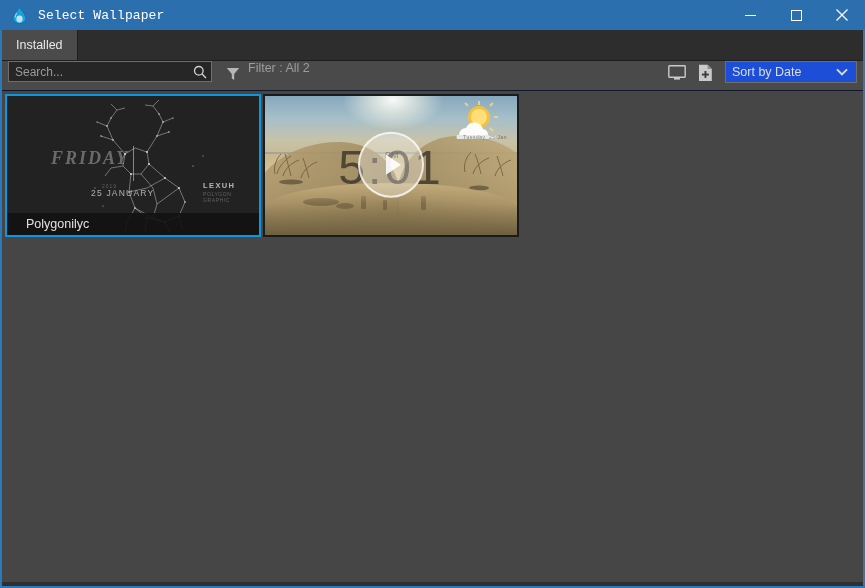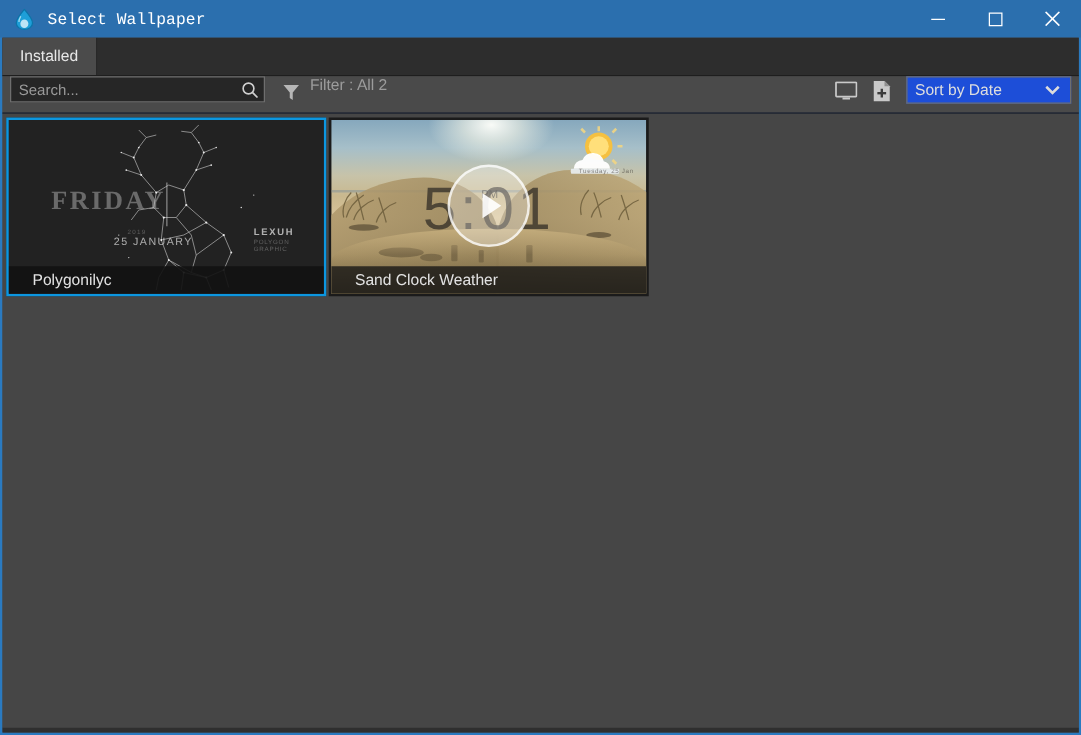--- a/index.html
+++ b/index.html
@@ -203,26 +203,27 @@
   }
   .card.selected .card-label { background: rgba(18,18,18,0.92); }
 
   
   .thumb-deer {
     position: absolute; inset: 0;
     background: #222222;
   }
   .deer-friday {
     position: absolute;
-    left: 34px; top: 52px;
+    left: 44px; top: 52px;
     color: rgba(215,215,215,0.40);
-    font-size: 21px;
+    font-size: 18px;
     letter-spacing: 2px;
     font-family: "Liberation Serif", serif;
     font-weight: bold;
+    font-style: italic;
   }
   .deer-date {
     position: absolute;
     left: 84px; top: 92px;
     color: rgba(225,225,225,0.72);
     font-size: 8.5px;
     letter-spacing: 1.2px;
     font-family: "Liberation Sans", sans-serif;
   }
   .deer-sub {
@@ -541,19 +542,18 @@
             <path d="M10 35 a7 7 0 0 1 7 -7 a9 9 0 0 1 17 1 a6 6 0 0 1 5 6 z" fill="#ffffff" opacity="0.95"></path>
             <path d="M8 35 h38 a4 4 0 0 1 0 4 h-38 a4 4 0 0 1 0 -4 z" fill="#e9eef2" opacity="0.9"></path>
           </svg>
           <div class="weather-sub">Tuesday, 25 Jan</div>
 
           <div class="play-overlay">
             <div class="play-tri"></div>
           </div>
         </div>
       </div>
-      <div class="card-label">Sand Clock Weather</div>
     </div>
 
   </div>
 
   <div class="statusbar"></div>
 </div>
 
 </body></html>

